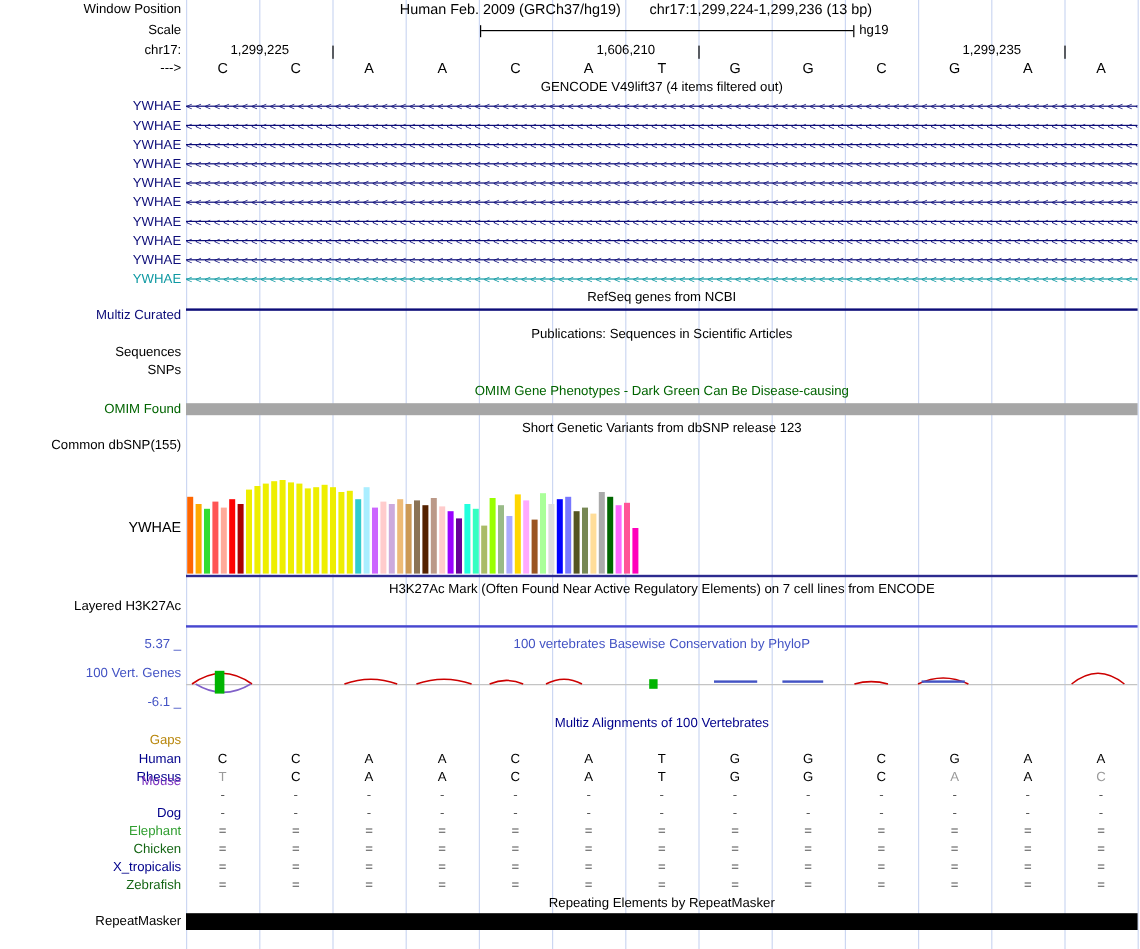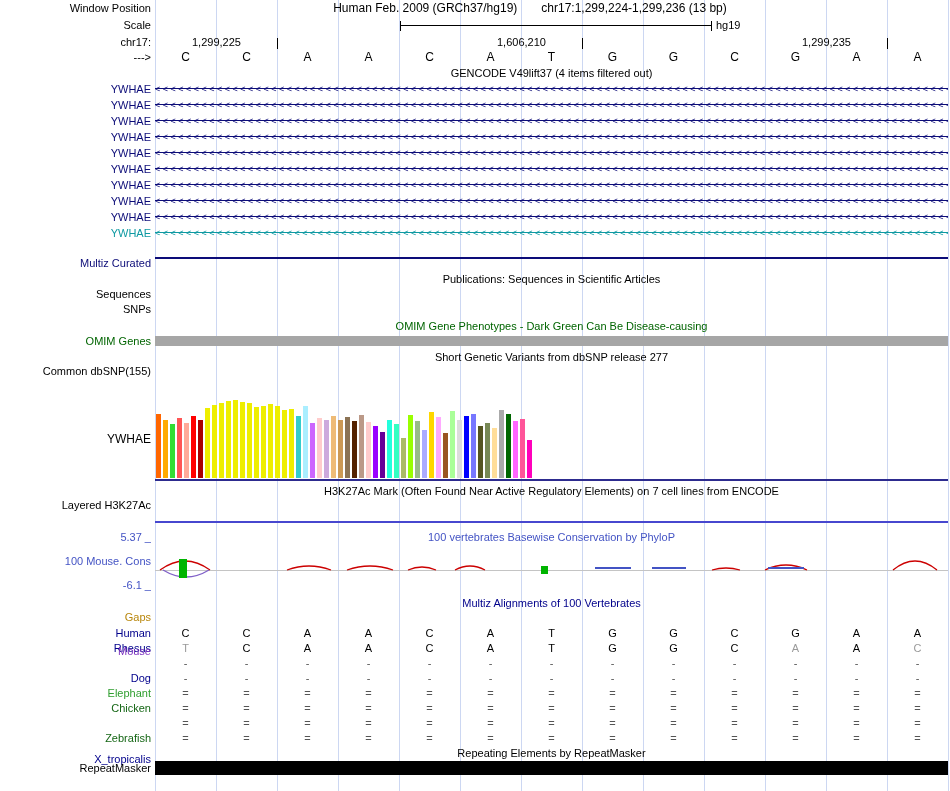--- a/index.html
+++ b/index.html
@@ -125,32 +125,33 @@
         <div class="gene-line" style="background: rgb(12, 12, 120);"></div>
         <div class="gene-chevrons" style="color: rgb(12, 12, 120);">&lt;&lt;&lt;&lt;&lt;&lt;&lt;&lt;&lt;&lt;&lt;&lt;&lt;&lt;&lt;&lt;&lt;&lt;&lt;&lt;&lt;&lt;&lt;&lt;&lt;&lt;&lt;&lt;&lt;&lt;&lt;&lt;&lt;&lt;&lt;&lt;&lt;&lt;&lt;&lt;&lt;&lt;&lt;&lt;&lt;&lt;&lt;&lt;&lt;&lt;&lt;&lt;&lt;&lt;&lt;&lt;&lt;&lt;&lt;&lt;&lt;&lt;&lt;&lt;&lt;&lt;&lt;&lt;&lt;&lt;&lt;&lt;&lt;&lt;&lt;&lt;&lt;&lt;&lt;&lt;&lt;&lt;&lt;&lt;&lt;&lt;&lt;&lt;&lt;&lt;&lt;&lt;&lt;&lt;&lt;&lt;&lt;&lt;&lt;&lt;&lt;&lt;&lt;&lt;&lt;&lt;&lt;&lt;&lt;&lt;</div>
       </div>
       <div class="row-label" style="top: 225px; line-height: 16px; color: rgb(14, 153, 162);">YWHAE</div>
       <div class="gene-track" style="top: 225px;">
         <div class="gene-line" style="background: rgb(14, 153, 162);"></div>
         <div class="gene-chevrons" style="color: rgb(14, 153, 162);">&lt;&lt;&lt;&lt;&lt;&lt;&lt;&lt;&lt;&lt;&lt;&lt;&lt;&lt;&lt;&lt;&lt;&lt;&lt;&lt;&lt;&lt;&lt;&lt;&lt;&lt;&lt;&lt;&lt;&lt;&lt;&lt;&lt;&lt;&lt;&lt;&lt;&lt;&lt;&lt;&lt;&lt;&lt;&lt;&lt;&lt;&lt;&lt;&lt;&lt;&lt;&lt;&lt;&lt;&lt;&lt;&lt;&lt;&lt;&lt;&lt;&lt;&lt;&lt;&lt;&lt;&lt;&lt;&lt;&lt;&lt;&lt;&lt;&lt;&lt;&lt;&lt;&lt;&lt;&lt;&lt;&lt;&lt;&lt;&lt;&lt;&lt;&lt;&lt;&lt;&lt;&lt;&lt;&lt;&lt;&lt;&lt;&lt;&lt;&lt;&lt;&lt;&lt;&lt;&lt;&lt;&lt;&lt;&lt;&lt;</div>
       </div>
     </div>
 
+  <div class="center-header" style="top:242px">RefSeq genes from NCBI</div>
   <div class="abs" style="left:155px;top:257px;width:793px;height:2px;background:#0c0c78"></div>
   <div class="row-label" style="top:256px;line-height:14px;color:#0c0c78">Multiz Curated</div>
 
   <div class="center-header" style="top:273px">Publications: Sequences in Scientific Articles</div>
   <div class="row-label" style="top:288px">Sequences</div>
   <div class="row-label" style="top:303px">SNPs</div>
 
   <div class="center-header" style="top:320px;color:#006400">OMIM Gene Phenotypes - Dark Green Can Be Disease-causing</div>
   <div class="abs" style="left:155px;top:336px;width:793px;height:10px;background:#a6a6a6"></div>
-  <div class="row-label" style="top:335px;line-height:12px;color:#006400">OMIM Genes</div>
-
-  <div class="center-header" style="top:351px">Short Genetic Variants from dbSNP release 277</div>
+  <div class="row-label" style="top:335px;line-height:12px;color:#006400">OMIM Found</div>
+
+  <div class="center-header" style="top:351px">Short Genetic Variants from dbSNP release 123</div>
   <div class="row-label" style="top:365px">Common dbSNP(155)</div>
 
   <div id="gtex-chart" class="abs" style="left:155px;top:397px;width:793px;height:81px">
       <div class="gtex-bar" style="left: 1px; height: 64px; background: rgb(255, 102, 0);"></div>
       <div class="gtex-bar" style="left: 8px; height: 58px; background: rgb(255, 170, 0);"></div>
       <div class="gtex-bar" style="left: 15px; height: 54px; background: rgb(51, 221, 51);"></div>
       <div class="gtex-bar" style="left: 22px; height: 60px; background: rgb(255, 85, 85);"></div>
       <div class="gtex-bar" style="left: 29px; height: 55px; background: rgb(255, 170, 153);"></div>
       <div class="gtex-bar" style="left: 36px; height: 62px; background: rgb(255, 0, 0);"></div>
       <div class="gtex-bar" style="left: 43px; height: 58px; background: rgb(170, 0, 0);"></div>
@@ -204,21 +205,21 @@
     </div>
   <div class="row-label" style="top:432px;font-size:12px;line-height:14px">YWHAE</div>
   <div class="abs" style="left:155px;top:479px;width:793px;height:2px;background:#2d2b8f"></div>
 
   <div class="center-header" style="top:485px">H3K27Ac Mark (Often Found Near Active Regulatory Elements) on 7 cell lines from ENCODE</div>
   <div class="row-label" style="top:499px">Layered H3K27Ac</div>
   <div class="abs" style="left:155px;top:521px;width:793px;height:2px;background:#4747cf"></div>
 
   <div class="row-label" style="top:531px;color:#4353c4">5.37 _</div>
   <div class="center-header" style="top:531px;color:#4353c4">100 vertebrates Basewise Conservation by PhyloP</div>
-  <div class="row-label" style="top:555px;color:#4353c4">100 Mouse. Cons</div>
+  <div class="row-label" style="top:555px;color:#4353c4">100 Vert. Genes</div>
   <div class="row-label" style="top:579px;color:#4353c4">-6.1 _</div>
   <div id="phylop-plot">
       <svg width="793" height="47" style="position: absolute; left: 155px; top: 546px;">
         <line x1="0" y1="24.5" x2="793" y2="24.5" stroke="#c4c4c4"></line>
         <path d="M 5 24 Q 30 6 55 24" stroke="#cc0000" fill="none" stroke-width="1.3"></path>
         <path d="M 8 24 Q 31 38 54 24" stroke="#8060c8" fill="none" stroke-width="1.3"></path>
         <rect x="24" y="13" width="8" height="19" fill="#00b400"></rect>
         <path d="M 132 24 Q 154 16 176 24" stroke="#cc0000" fill="none" stroke-width="1.3"></path>
         <path d="M 192 24 Q 215 16 238 24" stroke="#cc0000" fill="none" stroke-width="1.3"></path>
         <path d="M 253 24 Q 267 18 281 24" stroke="#cc0000" fill="none" stroke-width="1.3"></path>
@@ -313,21 +314,21 @@
       <div class="mz-cell" style="left: 358.5px; top: 701px; color: rgb(85, 85, 85);">=</div>
       <div class="mz-cell" style="left: 419.5px; top: 701px; color: rgb(85, 85, 85);">=</div>
       <div class="mz-cell" style="left: 480.5px; top: 701px; color: rgb(85, 85, 85);">=</div>
       <div class="mz-cell" style="left: 541.5px; top: 701px; color: rgb(85, 85, 85);">=</div>
       <div class="mz-cell" style="left: 602.5px; top: 701px; color: rgb(85, 85, 85);">=</div>
       <div class="mz-cell" style="left: 663.5px; top: 701px; color: rgb(85, 85, 85);">=</div>
       <div class="mz-cell" style="left: 724.5px; top: 701px; color: rgb(85, 85, 85);">=</div>
       <div class="mz-cell" style="left: 785.5px; top: 701px; color: rgb(85, 85, 85);">=</div>
       <div class="mz-cell" style="left: 846.5px; top: 701px; color: rgb(85, 85, 85);">=</div>
       <div class="mz-cell" style="left: 907.5px; top: 701px; color: rgb(85, 85, 85);">=</div>
-      <div class="row-label" style="top: 716px; line-height: 15px; color: rgb(0, 0, 139); margin-top: 36px;">X_tropicalis</div>
+      <div class="row-label" style="top: 716px; line-height: 15px; color: rgb(0, 0, 139);">X_tropicalis</div>
       <div class="mz-cell" style="left: 175.5px; top: 716px; color: rgb(85, 85, 85);">=</div>
       <div class="mz-cell" style="left: 236.5px; top: 716px; color: rgb(85, 85, 85);">=</div>
       <div class="mz-cell" style="left: 297.5px; top: 716px; color: rgb(85, 85, 85);">=</div>
       <div class="mz-cell" style="left: 358.5px; top: 716px; color: rgb(85, 85, 85);">=</div>
       <div class="mz-cell" style="left: 419.5px; top: 716px; color: rgb(85, 85, 85);">=</div>
       <div class="mz-cell" style="left: 480.5px; top: 716px; color: rgb(85, 85, 85);">=</div>
       <div class="mz-cell" style="left: 541.5px; top: 716px; color: rgb(85, 85, 85);">=</div>
       <div class="mz-cell" style="left: 602.5px; top: 716px; color: rgb(85, 85, 85);">=</div>
       <div class="mz-cell" style="left: 663.5px; top: 716px; color: rgb(85, 85, 85);">=</div>
       <div class="mz-cell" style="left: 724.5px; top: 716px; color: rgb(85, 85, 85);">=</div>

